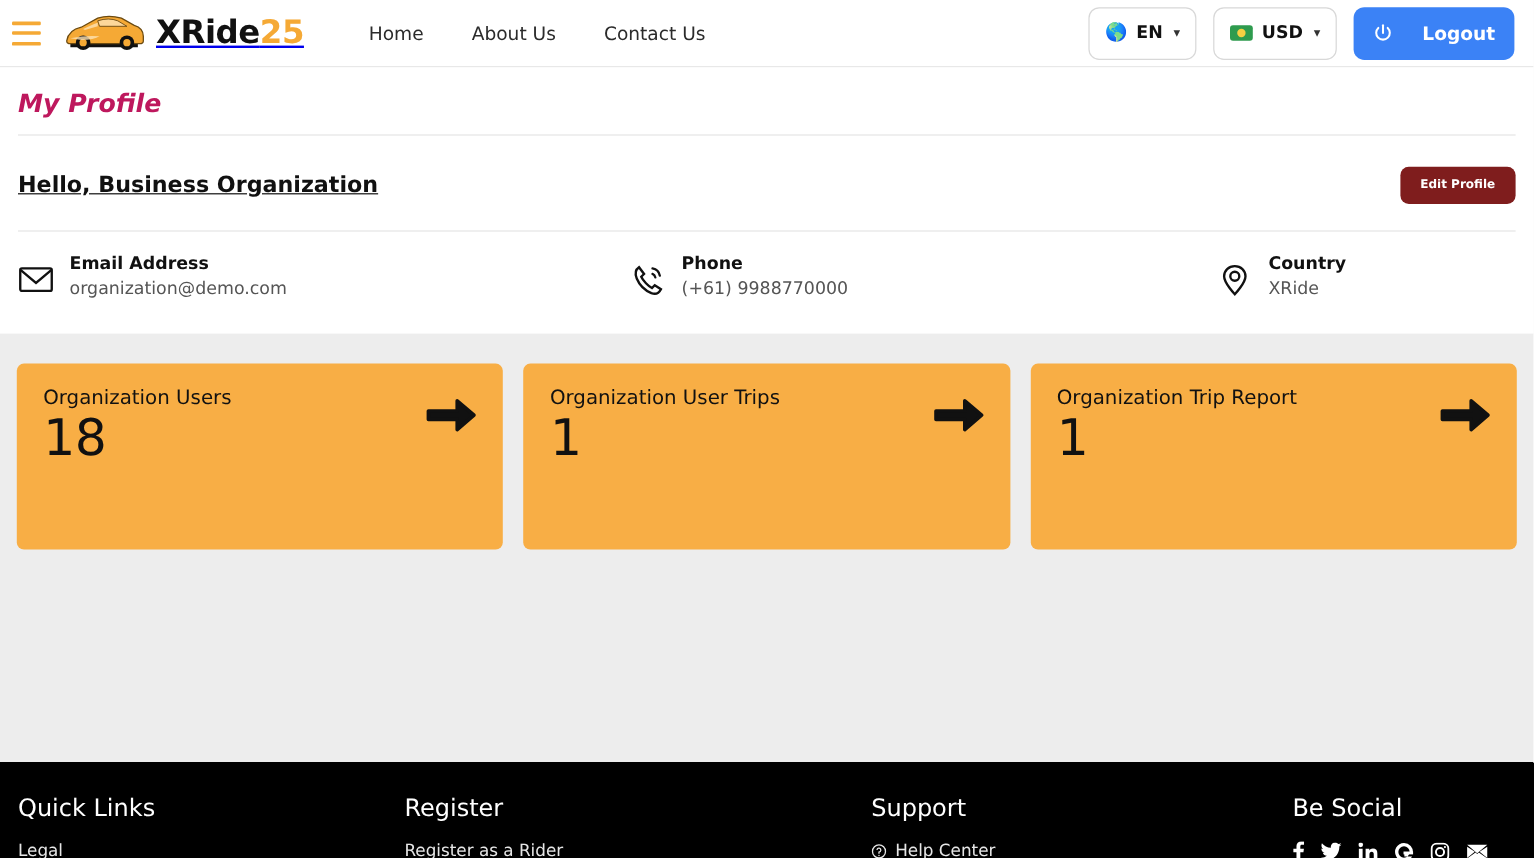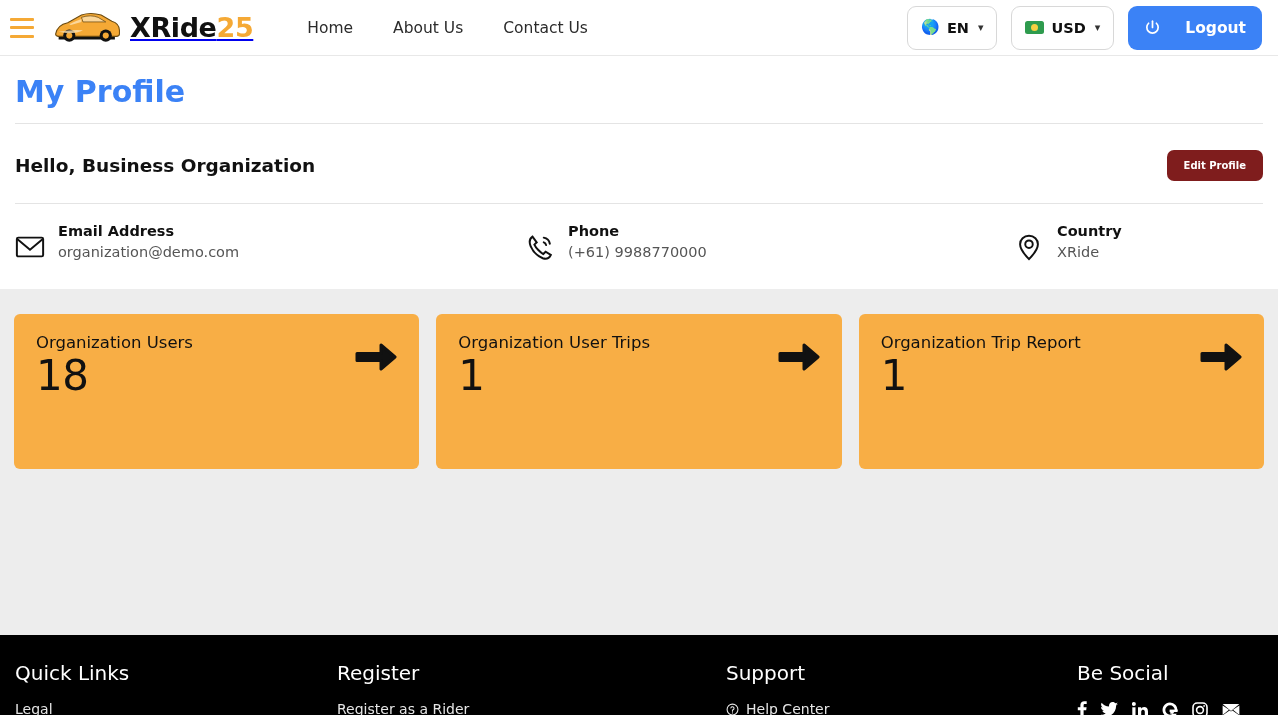--- a/index.html
+++ b/index.html
@@ -64,38 +64,39 @@
     display: flex; align-items: center; gap: 24px;
     background: #3b82f6; color: #fff; border: none; border-radius: 9px;
     height: 44px; padding: 0 16px; font-size: 15.5px; font-weight: bold;
     cursor: pointer; font-family: inherit;
   }
   .power-ic { width: 17px; height: 17px; display:block; }
 
   
   .profile-wrap { background: #fff; padding: 0 15px; }
   .page-title {
-    color: #3b82f6; font-size: 30px; font-weight: bold;
+    color: #be185d; font-size: 21px; font-weight: bold;
     padding: 18px 0 14px 0;
+    font-style: italic;
   }
   .rule { height: 1px; background: #e4e4e4; width: 100%; }
 
   .greet-row {
     display: flex; align-items: center; justify-content: space-between;
     padding: 26px 0 22px 0;
   }
-  .greet { font-size: 18.5px; font-weight: bold; color: #111; }
+  .greet { font-size: 18.5px; font-weight: bold; color: #111; text-decoration: underline; }
   .edit-btn {
     background: #7f1d1d; color: #fff; border: none; border-radius: 7px;
     padding: 10px 17px; font-size: 10px; font-weight: bold; cursor: pointer;
     font-family: inherit;
   }
 
   .contact-row { display: flex; padding: 18px 0 26px 0; }
-  .contact-item { display: flex; align-items: flex-end; gap: 13px; }
+  .contact-item { display: flex; align-items: center; gap: 13px; }
   .ci-1 { width: 510px; }
   .ci-2 { width: 489px; }
   .ci-3 { flex: 1; }
   .ci-icon { width: 30px; height: 32px; flex: 0 0 auto; margin-top: 3px; }
   .ci-label { font-size: 14.5px; font-weight: bold; color: #111; line-height: 1.35; }
   .ci-value { font-size: 14.5px; color: #555555; line-height: 1.45; }
 
   
   .stats-section { background: #ededed; padding: 25px 14px; height: 370px; }
   .stats-grid { display: flex; gap: 17px; }

